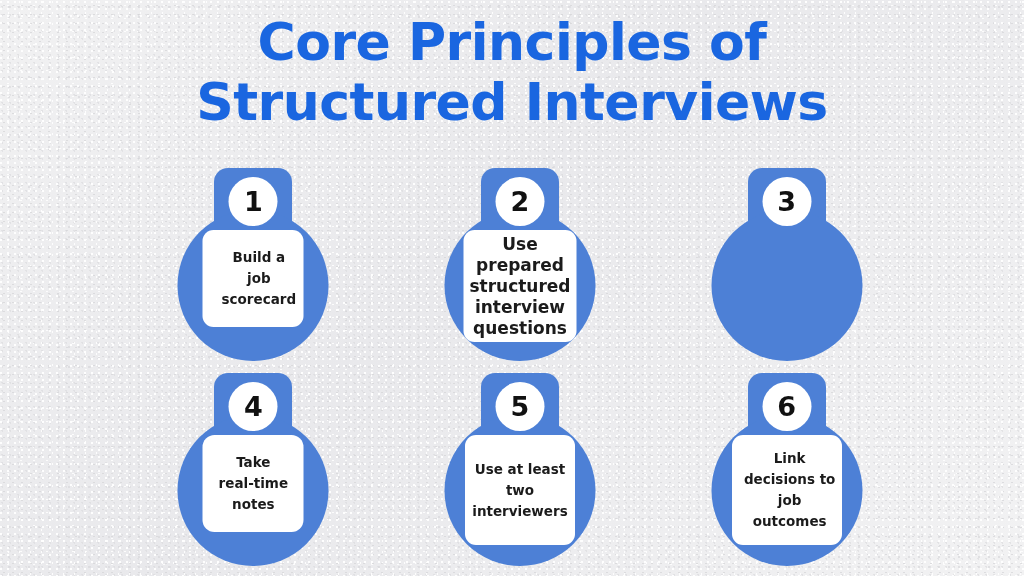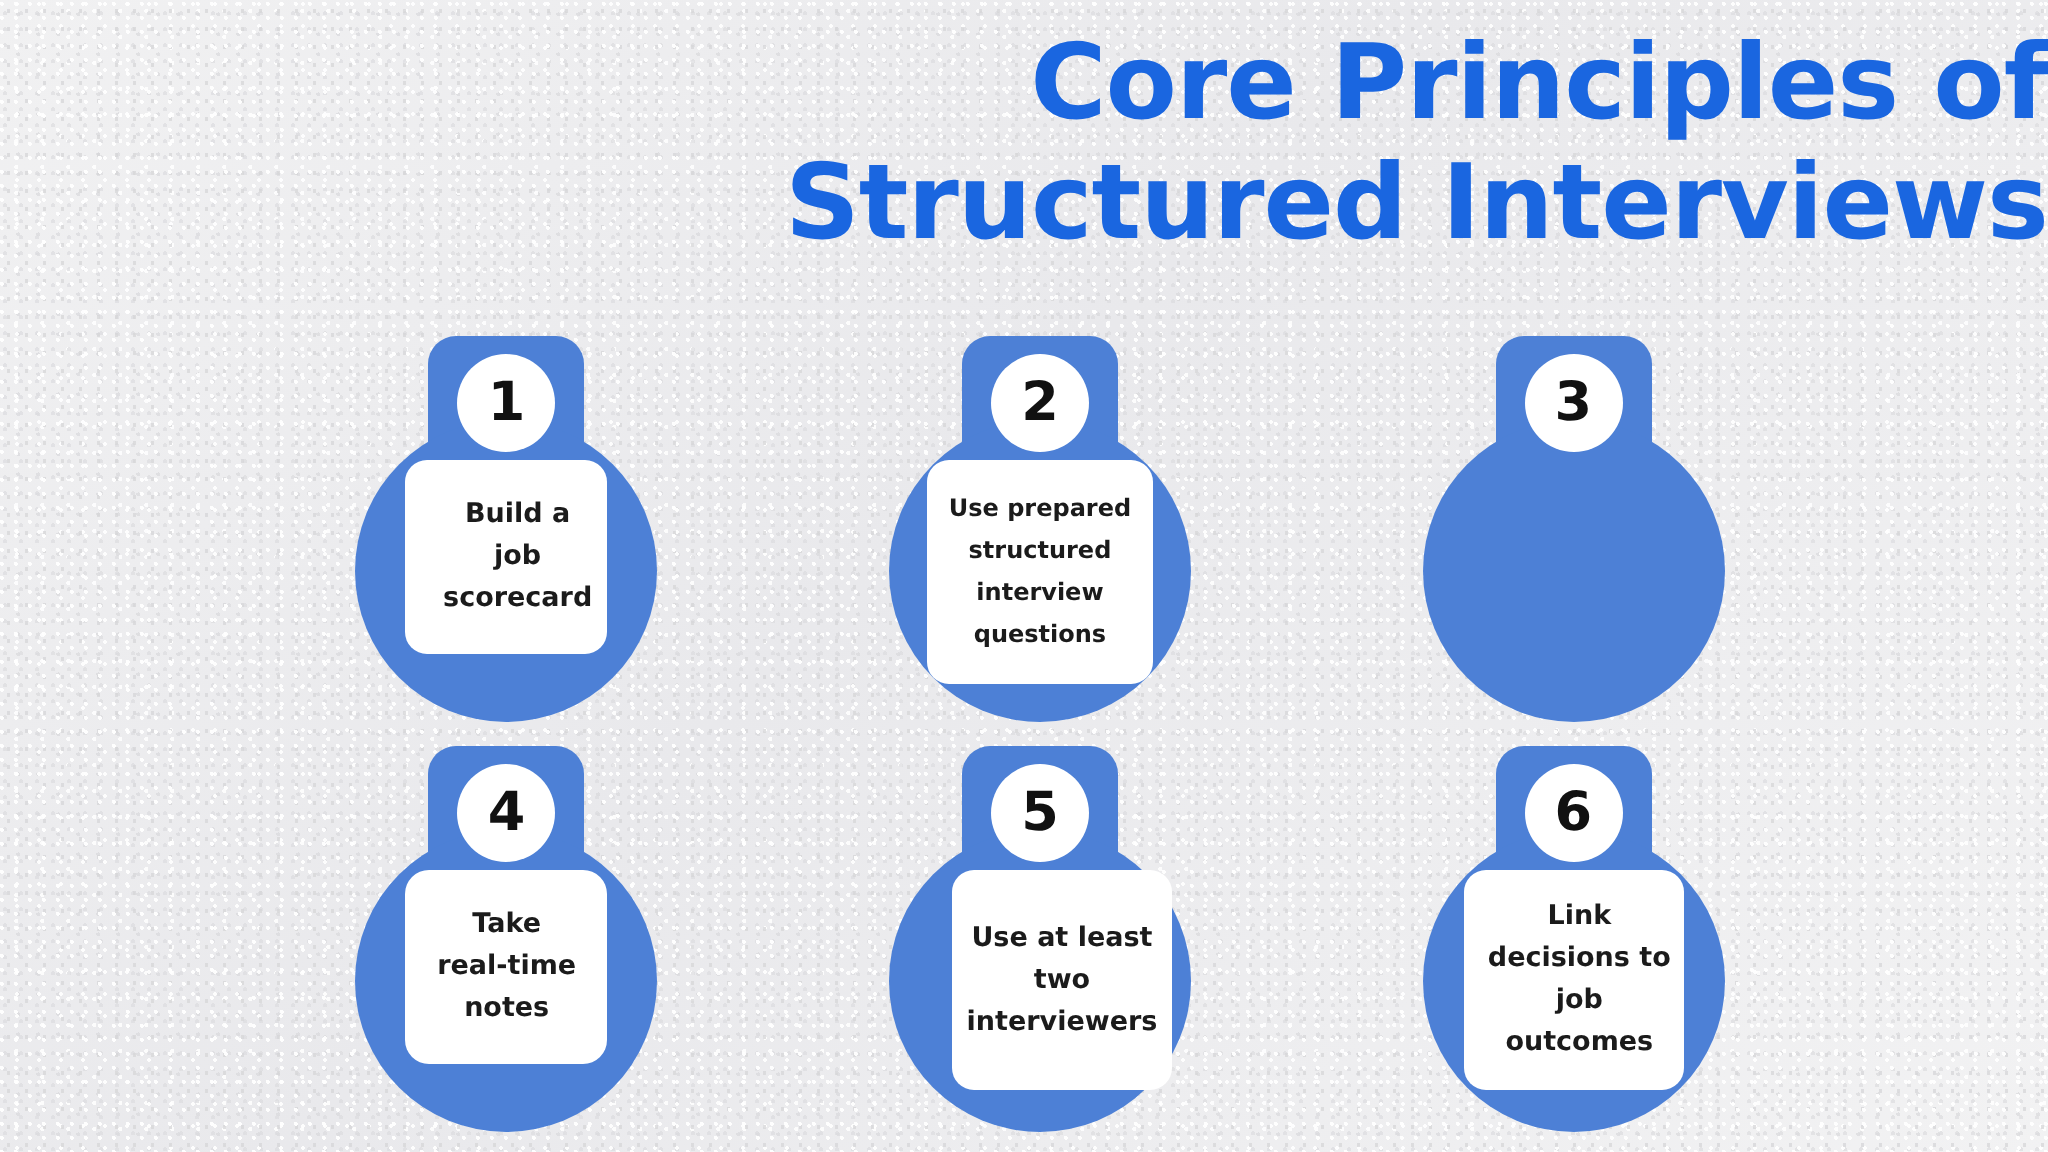--- a/index.html
+++ b/index.html
@@ -31,21 +31,21 @@
     background-size: 7px 7px, 9px 9px, 11px 11px, 8px 8px, 13px 13px, 10px 10px, 100% 100%;
     overflow: hidden;
   }
 
   
   .title {
     position: absolute;
     left: 0;
     top: 12px;
     width: 1024px;
-    text-align: right;
+    text-align: center;
     font-family: "DejaVu Sans", "Liberation Sans", sans-serif;
     font-weight: bold;
     font-size: 52px;
     line-height: 60px;
     letter-spacing: -0.5px;
     color: #1a66e0;
     white-space: pre-line;
   }
 
   
@@ -143,21 +143,21 @@
   }
   .card[data-size="s4"] .card-label {
     width: 110px;
     height: 110px;
     font-size: 13.5px;
     line-height: 21px;
   }
   .card[data-size="s4w"] .card-label {
     width: 113px;
     height: 112px;
-    font-size: 12px;
+    font-size: 17px;
     line-height: 21px;
   }
 </style>
 </head>
 <body>
 
 <div id="slide" style="background-color: rgb(238, 238, 238);">
 
   <div class="title" style="color: rgb(26, 102, 224);">Core Principles of
 Structured Interviews</div>
@@ -195,21 +195,21 @@
       <div class="card-number" style="background: rgb(255, 255, 255);">4</div>
       <div class="card-label" style="background: rgb(255, 255, 255); color: rgb(27, 27, 27); border-radius: 12px;">Take
 real-time
 notes</div>
     </div>
 
     <div class="card" data-size="s4">
       <div class="card-tab" style="background: rgb(77, 128, 214);"></div>
       <div class="card-disc" style="background: rgb(77, 128, 214);"></div>
       <div class="card-number" style="background: rgb(255, 255, 255);">5</div>
-      <div class="card-label" style="background: rgb(255, 255, 255); color: rgb(27, 27, 27); margin-left: 11px;">Use at least
+      <div class="card-label" style="background: rgb(255, 255, 255); color: rgb(27, 27, 27);">Use at least
 two
 interviewers</div>
     </div>
 
     <div class="card" data-size="s4">
       <div class="card-tab" style="background: rgb(77, 128, 214);"></div>
       <div class="card-disc" style="background: rgb(77, 128, 214);"></div>
       <div class="card-number" style="background: rgb(255, 255, 255);">6</div>
       <div class="card-label" style="background: rgb(255, 255, 255); color: rgb(27, 27, 27); padding-left: 12px;">Link
 decisions to

